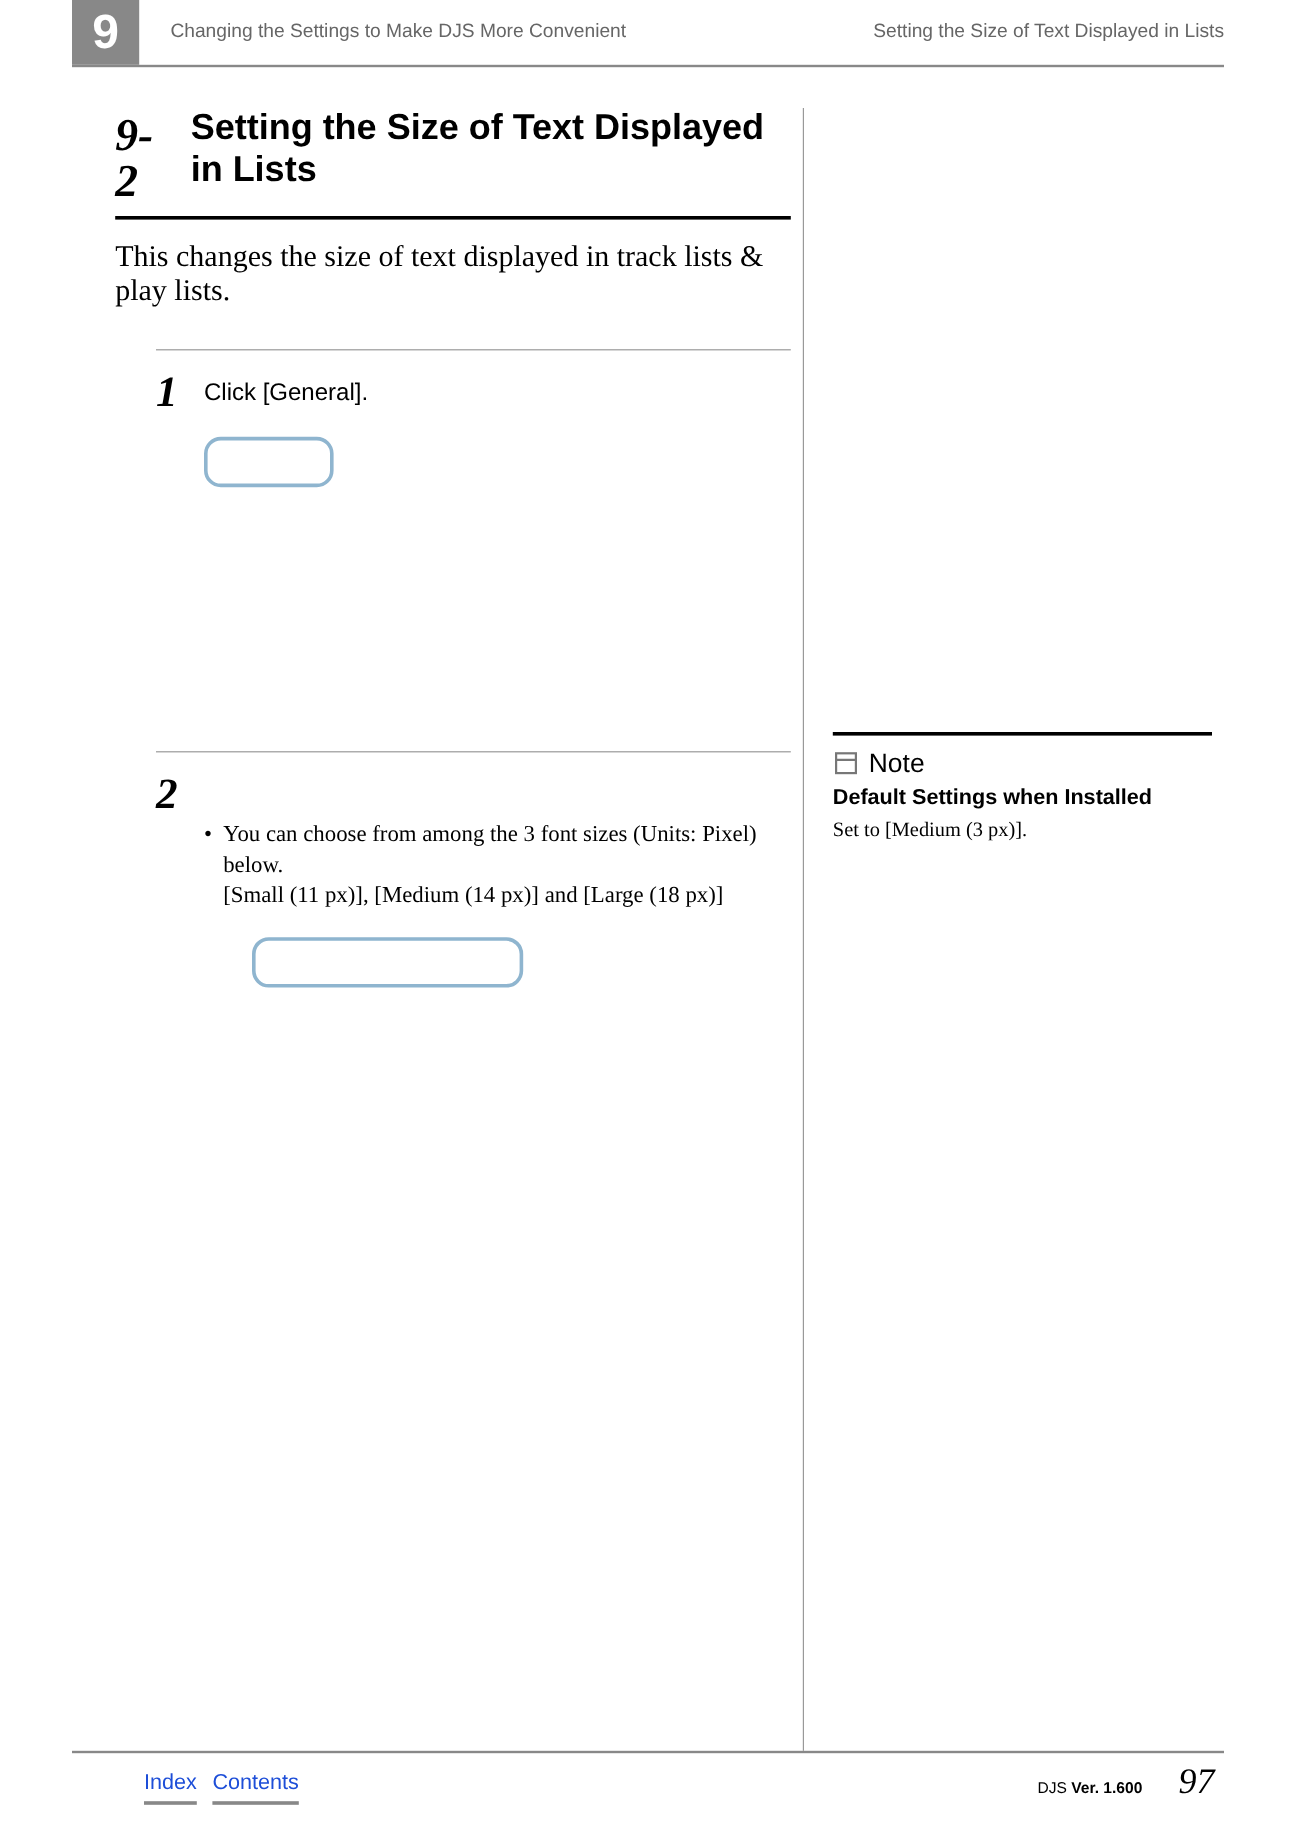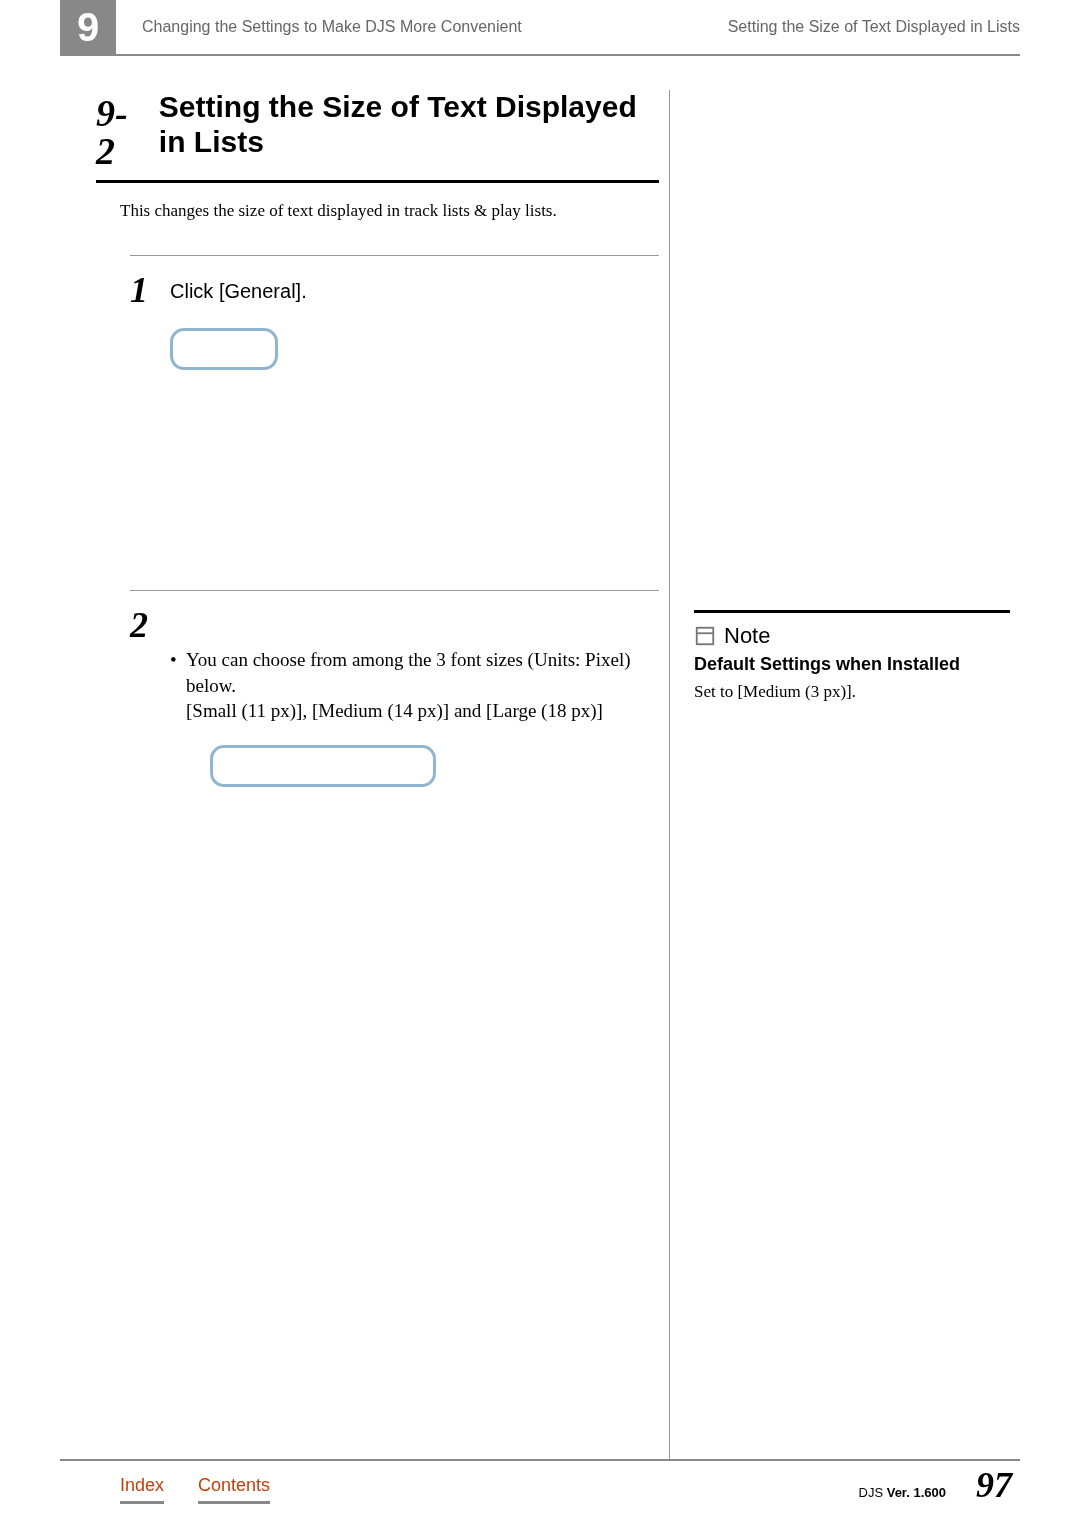--- a/index.html
+++ b/index.html
@@ -78,23 +78,22 @@
     line-height: 1;
     padding-top: 4px;
   }
   .section-title {
     font-family: Arial, sans-serif;
     font-weight: bold;
     font-size: 30px;
     line-height: 1.15;
   }
   .intro-text {
-    font-size: 17px;
+    font-size: 25px;
     margin-bottom: 34px;
-    margin-left: 24px;
   }
   
   .step {
     border-top: 1px solid #999;
     padding: 16px 0 0 0;
     margin-top: 10px;
     margin-left: 34px;
   }
   .step-head {
     display: flex;
@@ -164,43 +163,43 @@
   .footer {
     position: absolute;
     bottom: 20px;
     left: 0;
     right: 0;
     border-top: 2px solid #888;
     height: 50px;
     display: flex;
     align-items: center;
   }
-  .foot-left { display: flex; gap: 34px; padding-left: 60px; font-family: Arial, sans-serif; font-size: 18px; color: #c2410c; }
+  .foot-left { display: flex; gap: 13px; padding-left: 60px; font-family: Arial, sans-serif; font-size: 18px; color: #1d4ed8; }
   .foot-link { position: relative; }
   .foot-link::after {
     content: "";
     position: absolute;
     left: 0; right: 0; bottom: -8px;
     height: 3px;
     background: #888;
   }
   .foot-right {
     margin-left: auto;
     display: flex;
     align-items: baseline;
     gap: 30px;
     padding-right: 8px;
     font-family: Arial, sans-serif;
     justify-content: flex-end;
   }
   .ver-label { font-size: 13px; }
   .ver-strong { font-weight: bold; }
   .page-num {
-    font-size: 36px;
-    font-weight: bold;
+    font-size: 30px;
+    font-weight: normal;
     font-style: italic;
     font-family: "Times New Roman", serif;
   }
 </style>
 </head>
 <body>
 
 <div class="page">
 
   <div class="header-bar">

